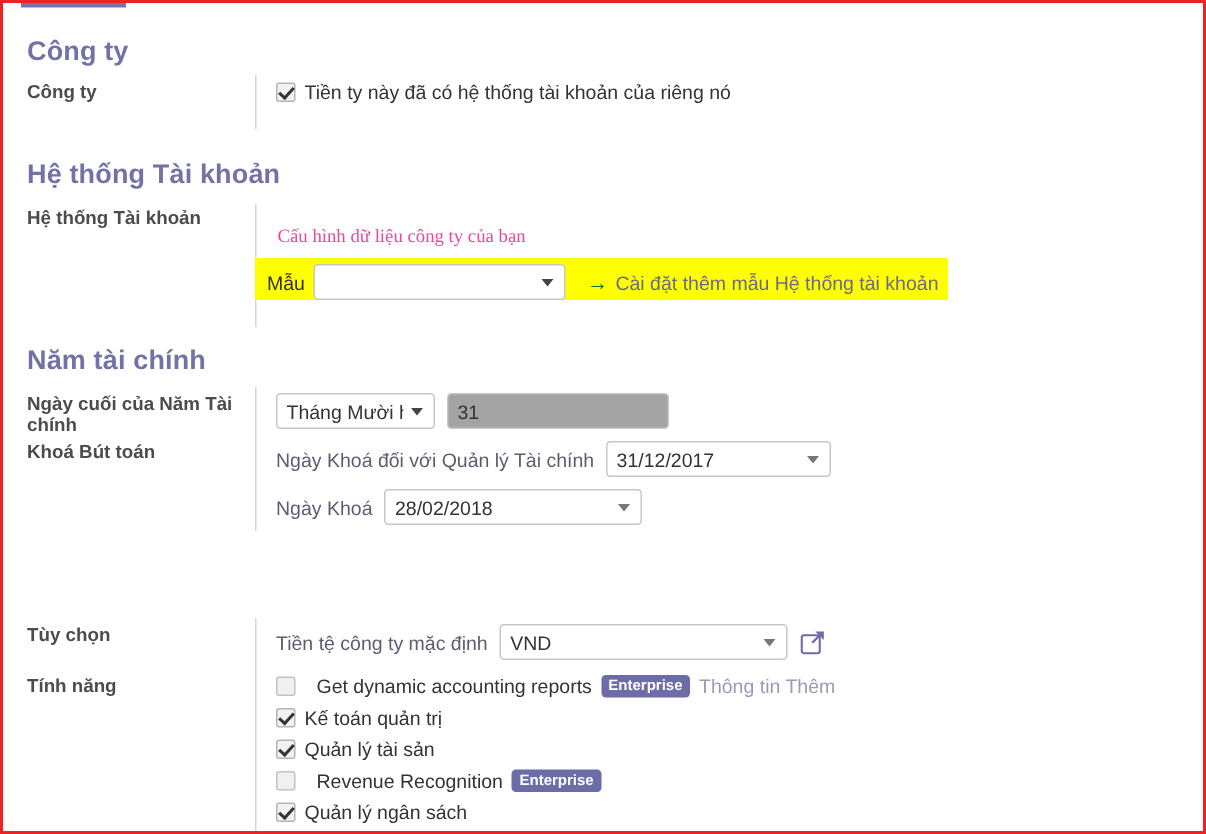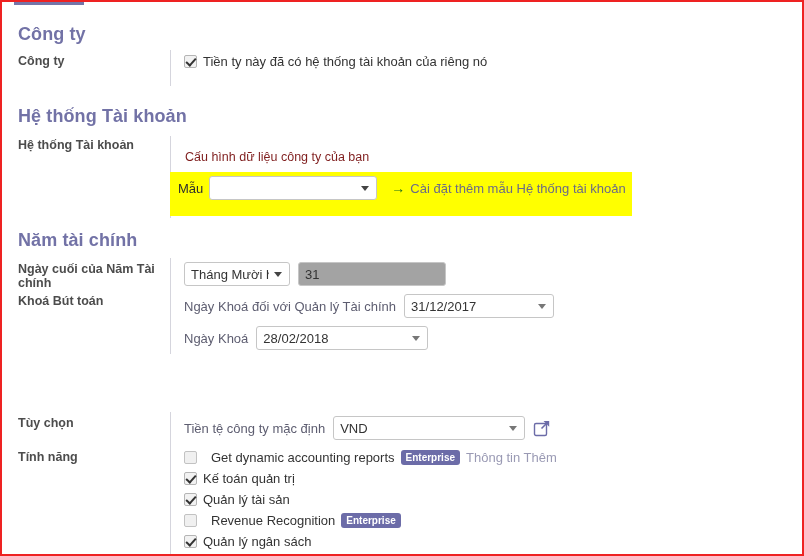--- a/index.html
+++ b/index.html
@@ -94,22 +94,23 @@
   .checkbox.unchecked {
     background: #f0f0f0;
     border-color: #c2c2c2;
   }
   .cb-text {
     font-size: 13px;
     color: #333333;
   }
 
   .muted-text {
-    color: #7f1d1d;
+    color: #ec4899;
     font-size: 12.5px;
+    font-family: Liberation Serif, serif;
   }
 
   select.ui, .fake-select {
     font-family: "Liberation Sans", sans-serif;
     font-size: 13px;
     color: #333;
     background: #ffffff;
     border: 1px solid #c6c6c6;
     border-radius: 3px;
     height: 24px;
@@ -176,21 +177,21 @@
   #vline-fy { top: 252px; height: 96px; }
   #vline-fin { top: 406px; height: 148px; }
 
   .coa-hint { position: absolute; left: 183px; top: 144px; }
   .coa-template-row {
     position: absolute;
     left: 168px;
     top: 166px;
     display: flex;
     align-items: center;
-    padding: 4px 6px 16px 8px;
+    padding: 4px 6px 0 8px;
     background: #ffff00;
   }
   .coa-template-row .lbl {
     font-size: 13px;
     color: #2f2f2f;
     margin-right: 6px;
   }
   .tmpl-select {
     width: 168px;
     height: 24px;

